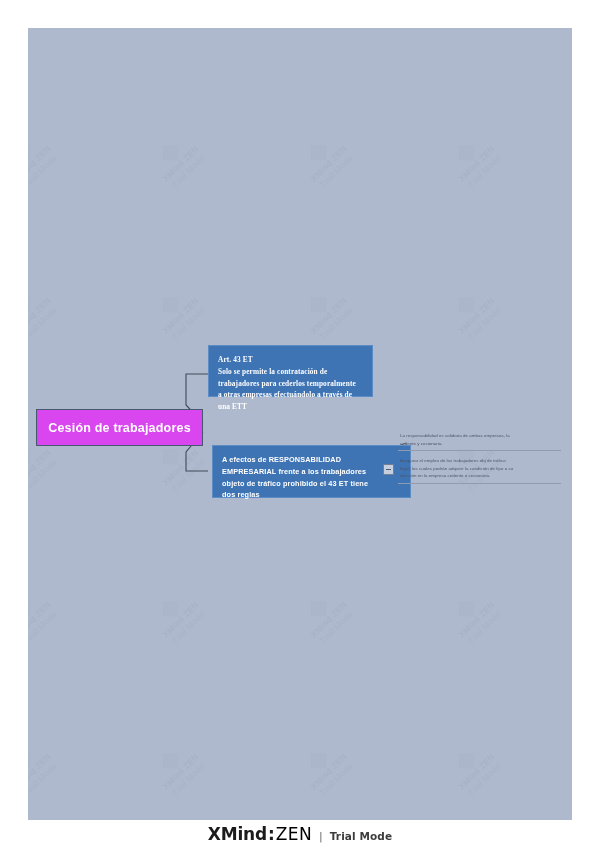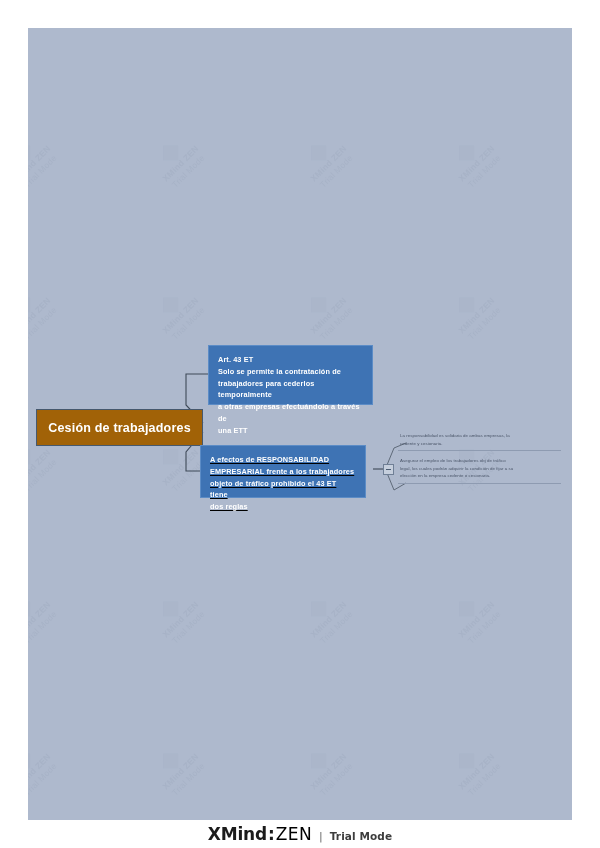--- a/index.html
+++ b/index.html
@@ -82,21 +82,21 @@
     position: absolute;
     box-sizing: border-box;
   }
 
   
   #central-node {
     left: 8px;
     top: 381px;
     width: 167px;
     height: 37px;
-    background: #a16207;
+    background: #d946ef;
     border: 1px solid #46586d;
     display: flex;
     align-items: center;
     justify-content: center;
   }
   #central-node .label {
     color: #ffffff;
     font-size: 12.5px;
     font-weight: bold;
     letter-spacing: .2px;
@@ -115,28 +115,28 @@
     font-weight: bold;
     line-height: 1.62;
     letter-spacing: .12px;
     white-space: pre-line;
     display: block;
   }
   #topic-node-1 {
     left: 180px;
     top: 317px;
     width: 165px;
-    height: 60px;
+    height: 52px;
+    font-family: Liberation Serif, serif;
   }
   #topic-node-2 {
-    left: 172px;
+    left: 184px;
     top: 417px;
-    width: 166px;
+    width: 199px;
     height: 53px;
-    text-decoration: underline;
   }
 
   
   .subtopic {
     position: absolute;
     box-sizing: border-box;
     padding: 1px 2px 3px 2px;
     border-bottom: 1px solid #8e9bb1;
   }
   .subtopic .label {

